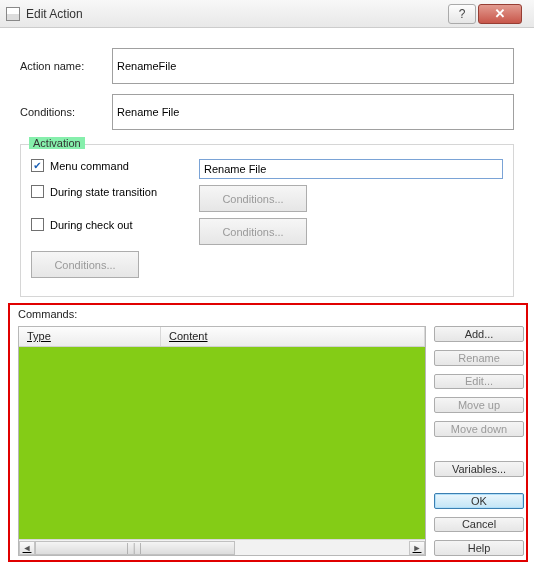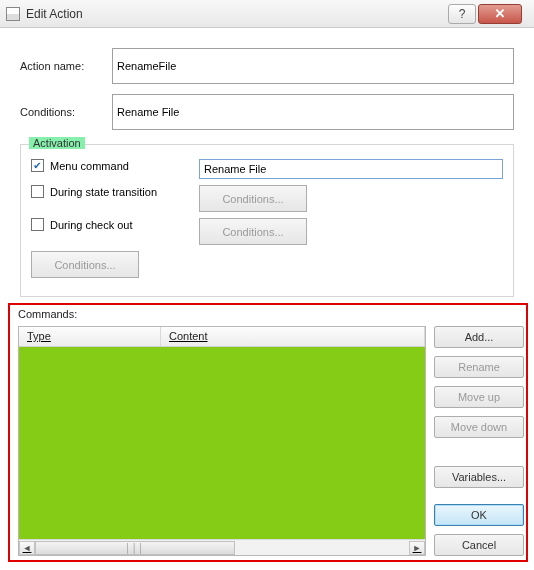--- a/index.html
+++ b/index.html
@@ -309,25 +309,27 @@
           <div class="arrow">◄</div>
           <div class="track">
             <div class="thumb">│││</div>
           </div>
           <div class="arrow">►</div>
         </div>
       </div>
       <div class="btncol">
         <div class="btn">Add...</div>
         <div class="btn disabled">Rename</div>
+        <div class="btn disabled">Edit...</div>
         <div class="btn disabled">Move up</div>
         <div class="btn disabled">Move down</div>
         <div class="gap"></div>
         <div class="btn">Variables...</div>
         <div class="spacer"></div>
         <div class="btn default">OK</div>
         <div class="btn">Cancel</div>
+        <div class="btn">Help</div>
       </div>
     </div>
   </div>
 
   <div class="highlight-box"></div>
 </div>
 
 </body></html>

